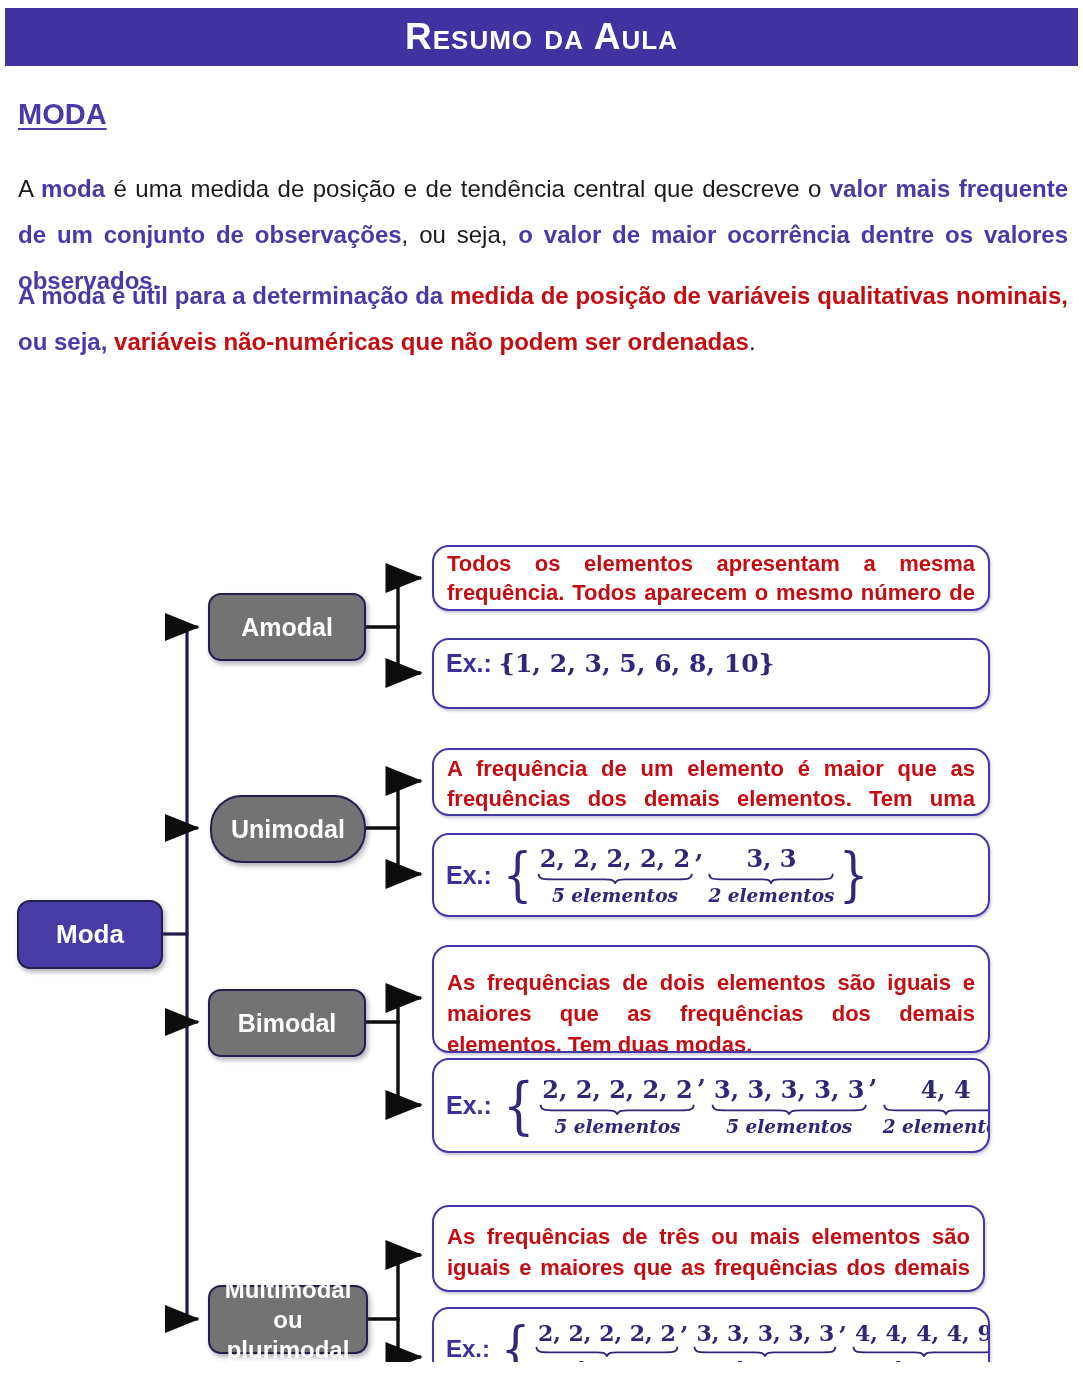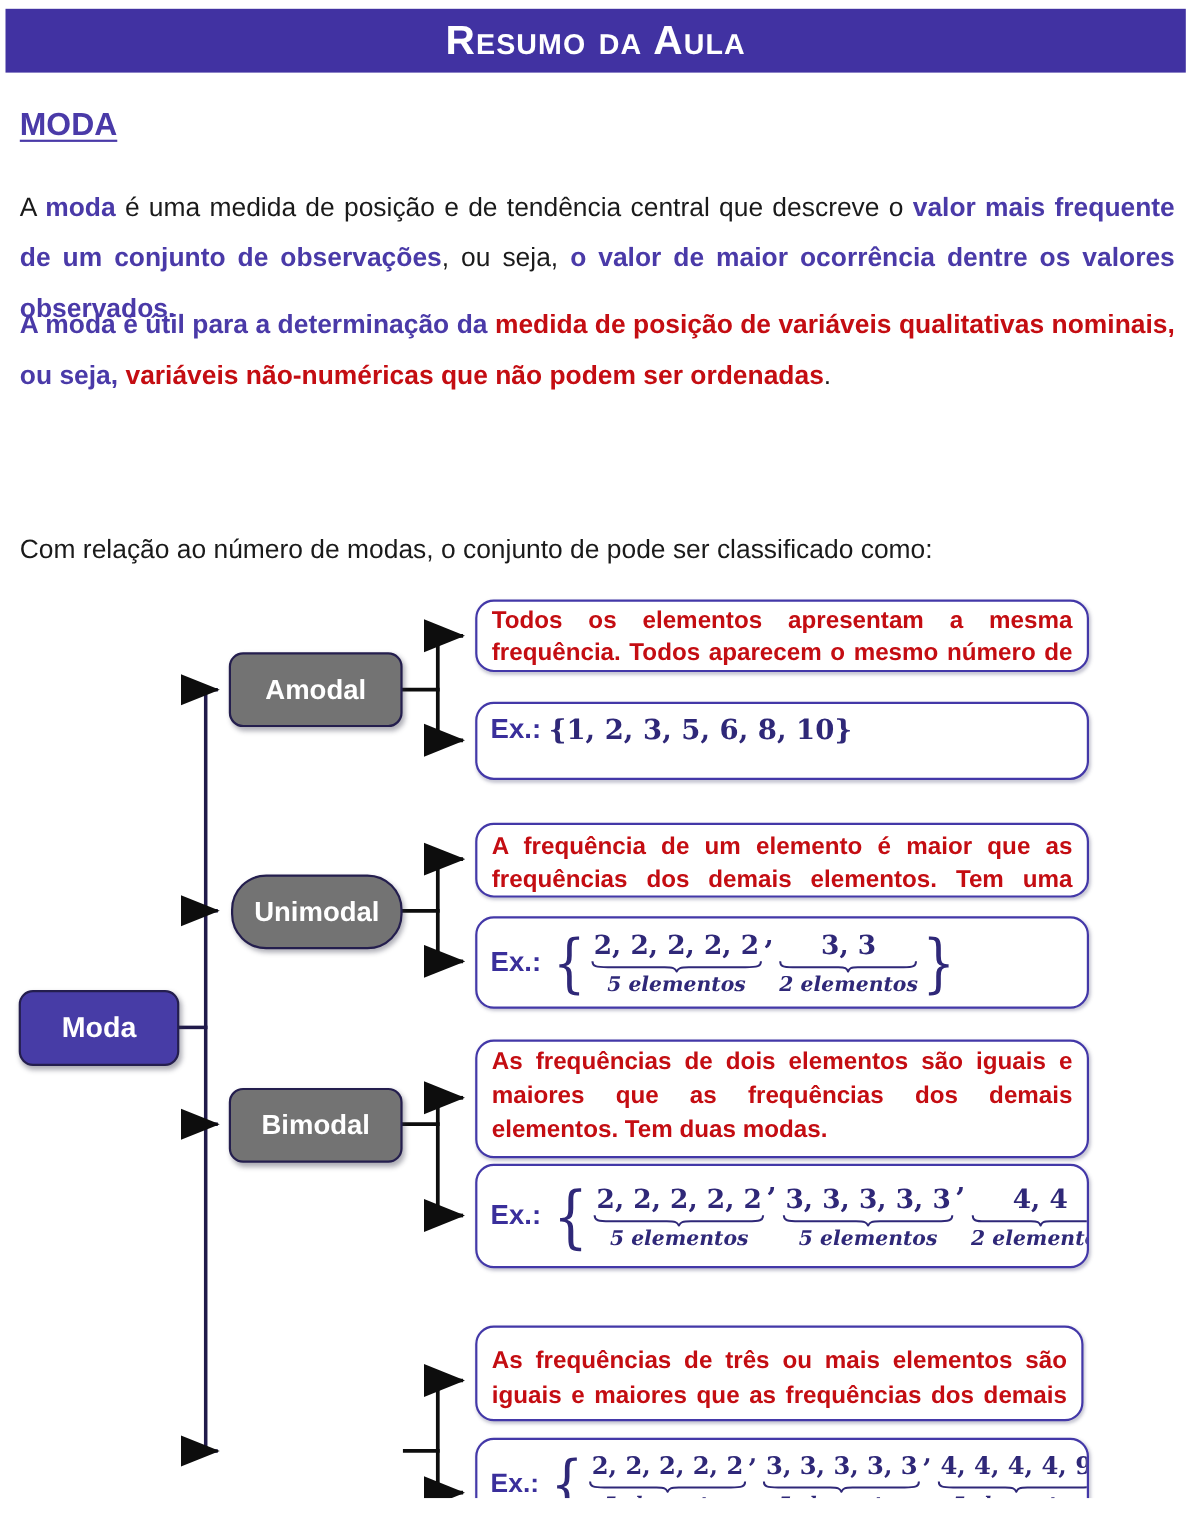--- a/index.html
+++ b/index.html
@@ -100,21 +100,20 @@
     <span class="header-title">Resumo da Aula</span>
   </div>
 
   <div class="h1">MODA</div>
 
   <p class="para p1"><span class="tk-black">A </span><span class="tk-purple">moda</span><span class="tk-black"> é uma medida de posição e de tendência central que descreve o </span><span class="tk-purple">valor mais frequente de um conjunto de observações</span><span class="tk-black">, ou seja, </span><span class="tk-purple">o valor de maior ocorrência dentre os valores observados.</span></p>
 
   <p class="para p2"><span class="tk-purple">A moda é útil para a determinação da </span><span class="tk-red">medida de posição de variáveis qualitativas nominais,</span><span class="tk-purple"> ou seja, </span><span class="tk-red">variáveis não-numéricas que não podem ser ordenadas</span><span class="tk-black">.</span></p>
 
 
-  <div class="section-intro">Com relação ao número de modas, o conjunto de pode ser classificado como:</div>
 
   <div id="diagram">
 
     <svg id="diagram-lines" width="1083" height="852" viewBox="0 0 1083 852">
       <defs>
         <marker id="ah" viewBox="0 0 10 8" refX="9.5" refY="4" markerWidth="11" markerHeight="9" orient="auto">
           <path d="M0,0 L10,4 L0,8 Z" fill="#0D0D0D"></path>
         </marker>
       </defs>
 
@@ -177,21 +176,21 @@
           <svg class="ubrace" viewBox="0 0 100 14" preserveAspectRatio="none">
               <path d="M1,1 C1,7 3,8 10,8 L43,8 C48,8 49,9 50,13 C51,9 52,8 57,8 L90,8 C97,8 99,7 99,1" stroke="#2F2878" stroke-width="1.8" fill="none" vector-effect="non-scaling-stroke"></path>
             </svg>
           <span class="grp-label">2 elementos</span>
         </span>
         <span class="bigbrace">}</span>
       </div>
     </div>
 
     <div class="node" style="left:208px; top:444px; width:158px; height:68px;">Bimodal</div>
-    <div class="desc-box" style="left:432px; top:400px; width:558px; height:108px; padding-top:2px; line-height:31px;">As frequências de dois elementos são iguais e maiores que as frequências dos demais elementos. Tem duas modas.</div>
+    <div class="desc-box" style="left:432px; top:400px; width:558px; height:108px; padding-top:20px; line-height:31px;">As frequências de dois elementos são iguais e maiores que as frequências dos demais elementos. Tem duas modas.</div>
     <div class="ex-box" style="left:432px; top:513px; width:558px; height:95px;">
       <div class="ex-row">
         <span class="ex-prefix">Ex.:</span>
         <span class="bigbrace" style="font-size:62px;">{</span>
         <span class="grp">
           <span class="grp-nums">2, 2, 2, 2, 2</span>
           <svg class="ubrace" viewBox="0 0 100 14" preserveAspectRatio="none">
               <path d="M1,1 C1,7 3,8 10,8 L43,8 C48,8 49,9 50,13 C51,9 52,8 57,8 L90,8 C97,8 99,7 99,1" stroke="#2F2878" stroke-width="1.8" fill="none" vector-effect="non-scaling-stroke"></path>
             </svg>
           <span class="grp-label">5 elementos</span>
@@ -209,20 +208,23 @@
           <span class="grp-nums">4, 4</span>
           <svg class="ubrace" viewBox="0 0 100 14" preserveAspectRatio="none">
               <path d="M1,1 C1,7 3,8 10,8 L43,8 C48,8 49,9 50,13 C51,9 52,8 57,8 L90,8 C97,8 99,7 99,1" stroke="#2F2878" stroke-width="1.8" fill="none" vector-effect="non-scaling-stroke"></path>
             </svg>
           <span class="grp-label">2 elementos</span>
         </span>
 
       </div>
     </div>
 
+    <div class="node two-line" style="left:208px; top:740px; width:160px; height:69px;">
+      <span><span>Multimodal ou</span><br><span>plurimodal</span></span>
+    </div>
     <div class="desc-box" style="left:432px; top:660px; width:553px; height:87px; padding-top:14px; line-height:31px;">As frequências de três ou mais elementos são iguais e maiores que as frequências dos demais elementos. Tem três ou mais modas.</div>
     <div class="ex-box ex-small" style="left:432px; top:762px; width:558px; height:84px;">
       <div class="ex-row">
         <span class="ex-prefix">Ex.:</span>
         <span class="bigbrace">{</span>
         <span class="grp">
           <span class="grp-nums">2, 2, 2, 2, 2</span>
           <svg class="ubrace" viewBox="0 0 100 14" preserveAspectRatio="none">
               <path d="M1,1 C1,7 3,8 10,8 L43,8 C48,8 49,9 50,13 C51,9 52,8 57,8 L90,8 C97,8 99,7 99,1" stroke="#2F2878" stroke-width="1.8" fill="none" vector-effect="non-scaling-stroke"></path>
             </svg>

